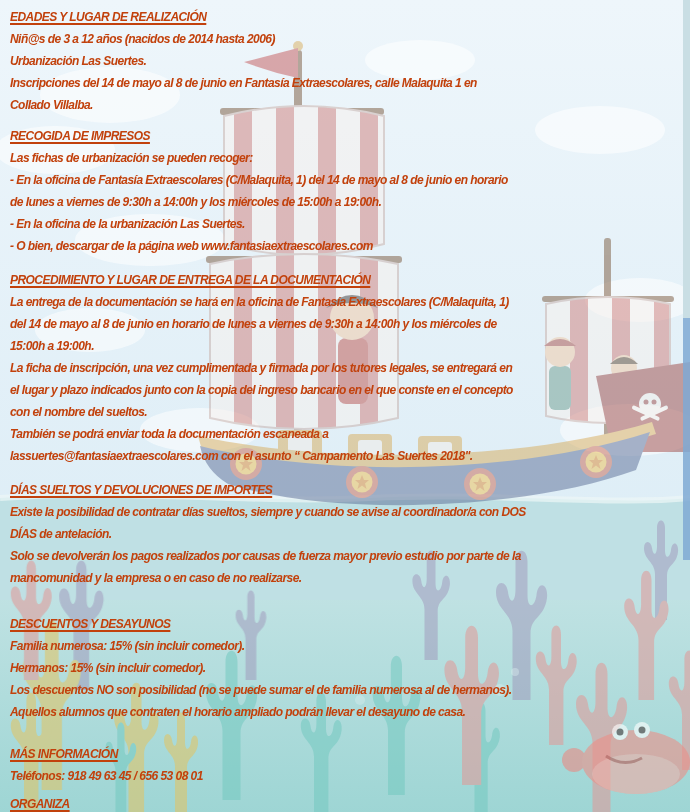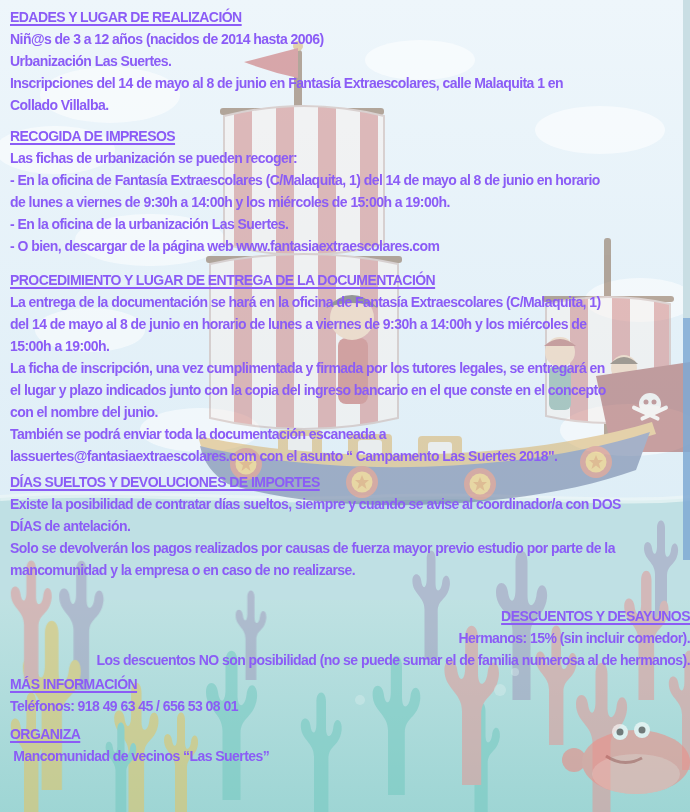--- a/index.html
+++ b/index.html
@@ -10,29 +10,29 @@
   }
   #bg {
     position:absolute; left:0; top:0; width:690px; height:812px; z-index:1;
   }
   #content {
     position:absolute; left:0; top:0; width:690px; height:812px; z-index:2;
     padding:6px 0 0 10px; box-sizing:border-box;
   }
   .section { margin:0 0 9px 0; }
   .section:nth-of-type(2){ margin-bottom:12px; }
-  .section:nth-of-type(3){ margin-bottom:4px; }
+  .section:nth-of-type(3){ margin-bottom:12px; }
   .section:nth-of-type(4){ margin-bottom:24px; }
-  .section:nth-of-type(5){ margin-bottom:2px;text-align:right; }
+  .section:nth-of-type(5){ margin-bottom:20px; }
   .section:nth-of-type(6){ margin-bottom:6px; }
   .section:nth-of-type(7){ margin-bottom:0; }
   .heading, .line {
-    font-weight:bold; 
-    color:#8b5cf6;
-    font-size:14px; line-height:22px;
+    font-weight:bold; font-style:italic;
+    color:#c2410c;
+    font-size:12px; line-height:22px;
     letter-spacing:-0.55px;
     white-space:pre;
   }
   .heading {
     text-decoration:underline;
     text-decoration-thickness:1.5px;
     text-underline-offset:2px;
   }
 </style>
 </head>
@@ -204,39 +204,41 @@
         </div>
   </div>
       <div class="section">
     <div class="heading">PROCEDIMIENTO Y LUGAR DE ENTREGA DE LA DOCUMENTACIÓN</div>
     <div class="lines">
           <div class="line">La entrega de la documentación se hará en la oficina de Fantasía Extraescolares (C/Malaquita, 1)</div>
           <div class="line">del 14 de mayo al 8 de junio en horario de lunes a viernes de 9:30h a 14:00h y los miércoles de</div>
           <div class="line">15:00h a 19:00h.</div>
           <div class="line">La ficha de inscripción, una vez cumplimentada y firmada por los tutores legales, se entregará en</div>
           <div class="line">el lugar y plazo indicados junto con la copia del ingreso bancario en el que conste en el concepto</div>
-          <div class="line">con el nombre del junio.</div>
+          <div class="line">con el nombre del sueltos.</div>
           <div class="line">También se podrá enviar toda la documentación escaneada a</div>
           <div class="line">lassuertes@fantasiaextraescolares.com con el asunto “ Campamento Las Suertes 2018".</div>
         </div>
   </div>
       <div class="section">
     <div class="heading">DÍAS SUELTOS Y DEVOLUCIONES DE IMPORTES</div>
     <div class="lines">
           <div class="line">Existe la posibilidad de contratar días sueltos, siempre y cuando se avise al coordinador/a con DOS</div>
           <div class="line">DÍAS de antelación.</div>
           <div class="line">Solo se devolverán los pagos realizados por causas de fuerza mayor previo estudio por parte de la</div>
           <div class="line">mancomunidad y la empresa o en caso de no realizarse.</div>
         </div>
   </div>
       <div class="section">
     <div class="heading">DESCUENTOS Y DESAYUNOS</div>
     <div class="lines">
+          <div class="line">Familia numerosa: 15% (sin incluir comedor).</div>
           <div class="line">Hermanos: 15% (sin incluir comedor).</div>
           <div class="line">Los descuentos NO son posibilidad (no se puede sumar el de familia numerosa al de hermanos).</div>
+          <div class="line">Aquellos alumnos que contraten el horario ampliado podrán llevar el desayuno de casa.</div>
         </div>
   </div>
       <div class="section">
     <div class="heading">MÁS INFORMACIÓN</div>
     <div class="lines">
           <div class="line">Teléfonos: 918 49 63 45 / 656 53 08 01</div>
         </div>
   </div>
       <div class="section">
     <div class="heading">ORGANIZA</div>

